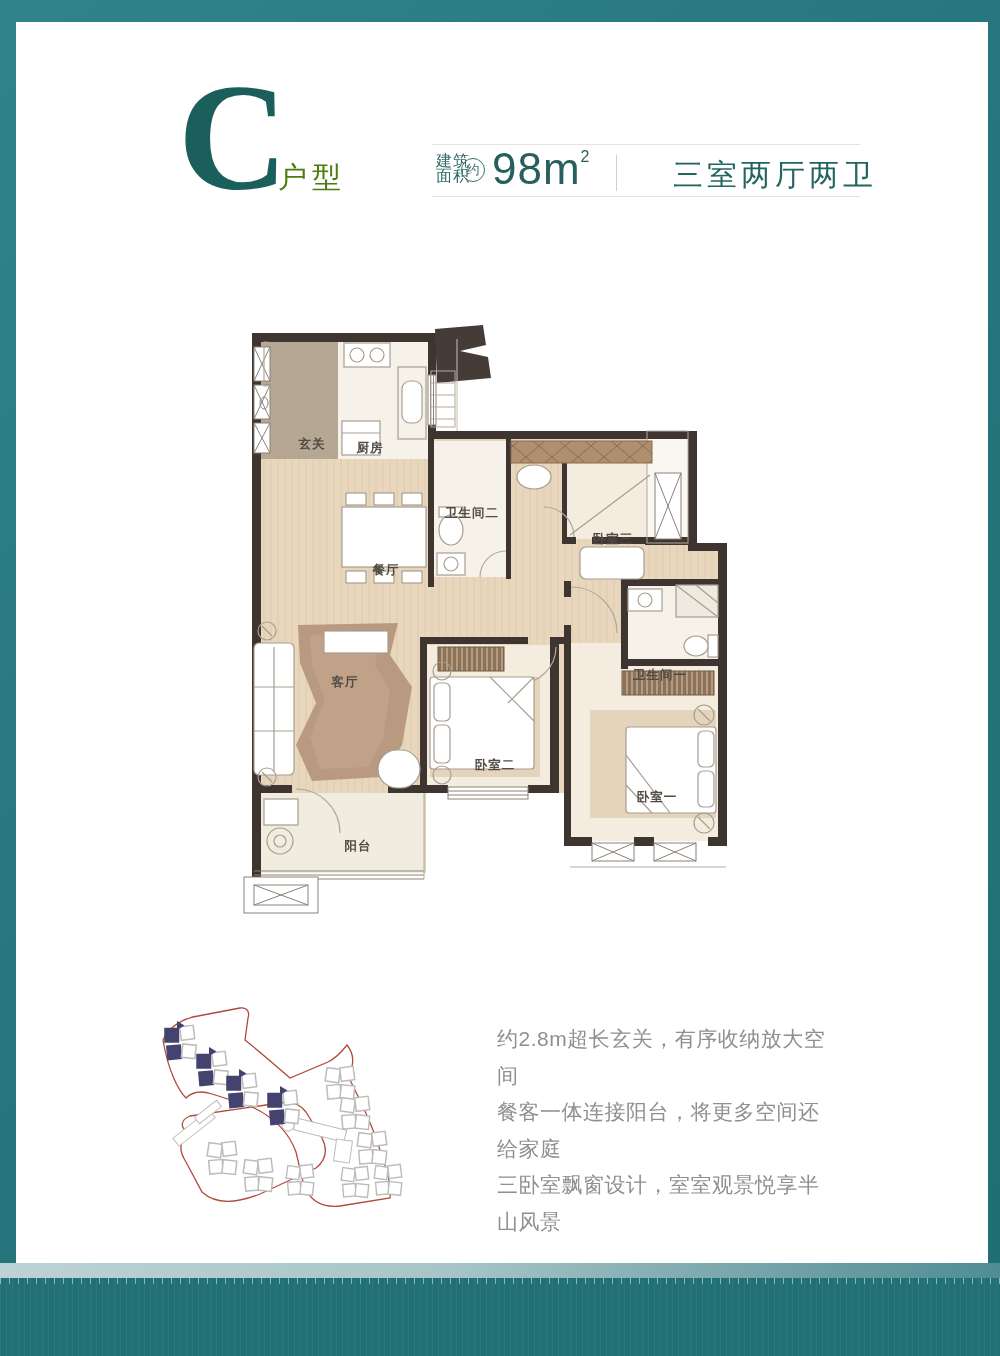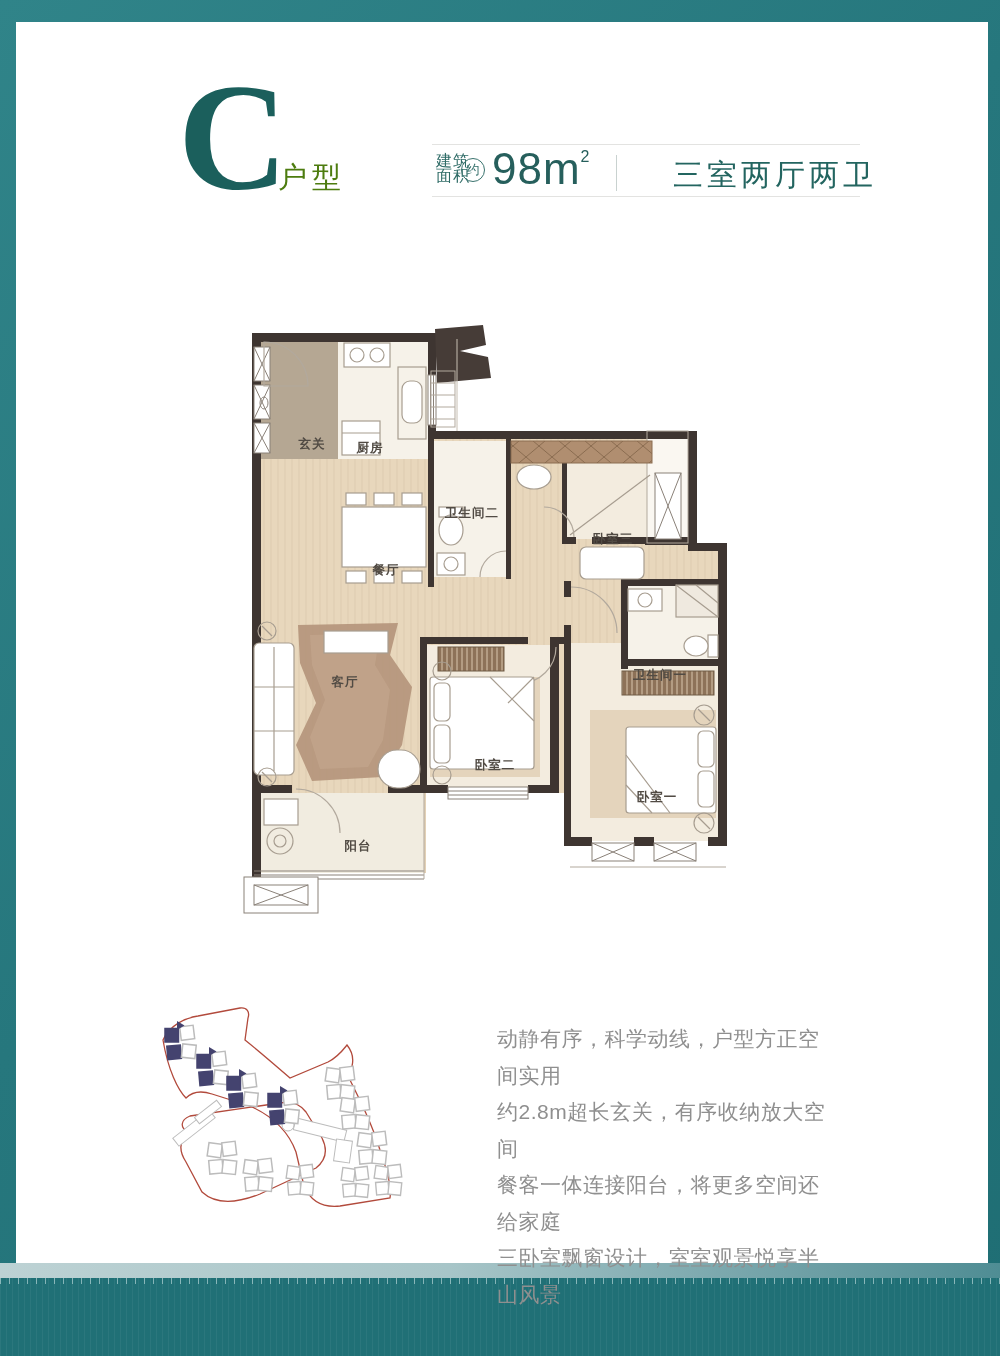--- a/index.html
+++ b/index.html
@@ -341,17 +341,16 @@
   <g>
     <use href="#bflyhl" transform="translate(30,42) scale(1.5)"></use>
     <use href="#bflyhl" transform="translate(62,68) scale(1.5)"></use>
     <use href="#bflyhl" transform="translate(92,90) scale(1.5)"></use>
     <use href="#bflyhl" transform="translate(133,107) scale(1.5)"></use>
   </g>
 </svg>
 </div>
 
 <div class="desc">
-  <div>动静有序，科学动线，户型方正空间实用</div>
   <div>约2.8m超长玄关，有序收纳放大空间</div>
   <div>餐客一体连接阳台，将更多空间还给家庭</div>
   <div>三卧室飘窗设计，室室观景悦享半山风景</div>
 </div>
 
 </body></html>

